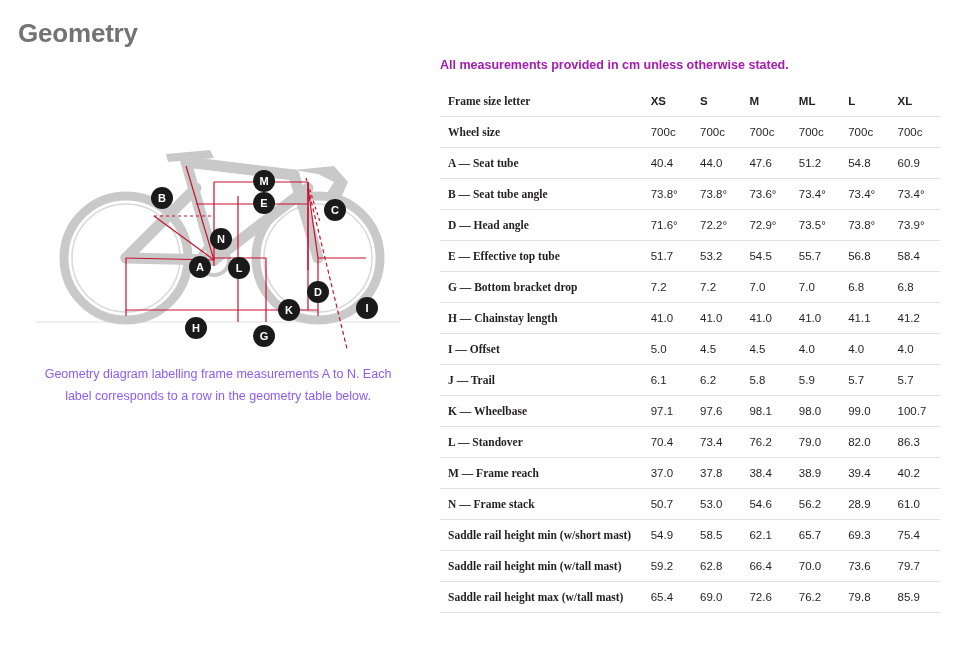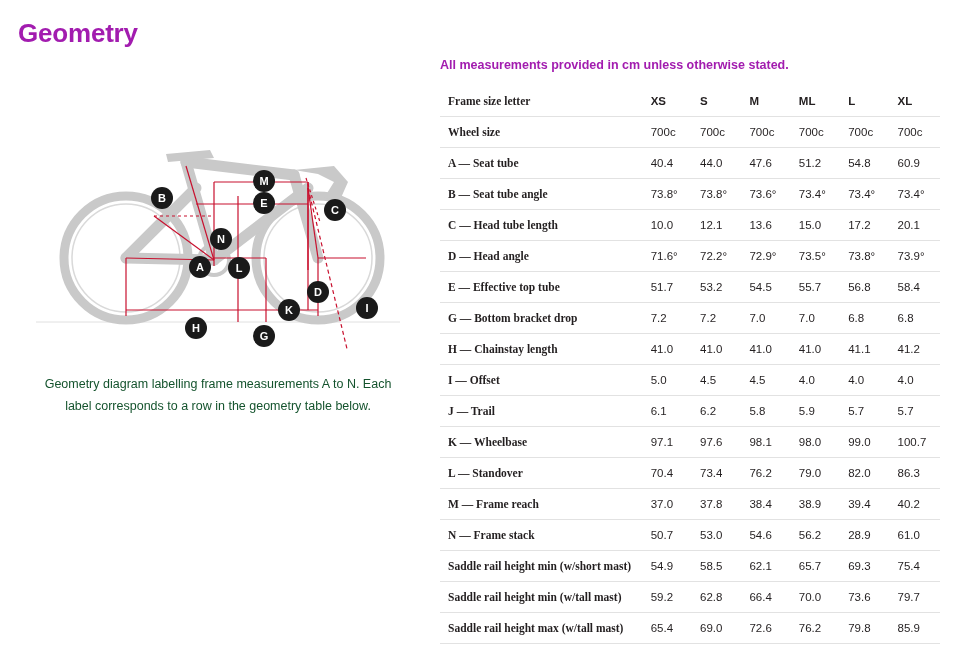--- a/index.html
+++ b/index.html
@@ -15,44 +15,44 @@
     overflow: hidden;
     position: relative;
   }
   #page-title {
     position: absolute;
     left: 18px;
     top: 18px;
     font-size: 26px;
     font-weight: bold;
     letter-spacing: -0.2px;
-    color: #a21caf;
+    color: #737373;
   }
   
   #diagram-column {
     position: absolute;
     left: 18px;
     top: 70px;
     width: 400px;
   }
   #diagram-wrap {
     position: relative;
     width: 400px;
     height: 280px;
   }
   #diagram-svg {
     display: block;
   }
   #diagram-caption {
     width: 370px;
-    margin: 24px auto 0 auto;
+    margin: 14px auto 0 auto;
     text-align: center;
     font-size: 12.5px;
     line-height: 1.75;
-    color: #14532d;
+    color: #8b5cf6;
   }
   
   #table-column {
     position: absolute;
     left: 440px;
     top: 58px;
     width: 520px;
   }
   #measurement-note {
     color: #a21caf;
@@ -260,29 +260,20 @@
         <tr>
           <th class="label-col">B — Seat tube angle</th>
           <td class="size-col">73.8°</td>
           <td class="size-col">73.8°</td>
           <td class="size-col">73.6°</td>
           <td class="size-col">73.4°</td>
           <td class="size-col">73.4°</td>
           <td class="size-col">73.4°</td>
         </tr>
         <tr>
-          <th class="label-col">C — Head tube length</th>
-          <td class="size-col">10.0</td>
-          <td class="size-col">12.1</td>
-          <td class="size-col">13.6</td>
-          <td class="size-col">15.0</td>
-          <td class="size-col">17.2</td>
-          <td class="size-col">20.1</td>
-        </tr>
-        <tr>
           <th class="label-col">D — Head angle</th>
           <td class="size-col">71.6°</td>
           <td class="size-col">72.2°</td>
           <td class="size-col">72.9°</td>
           <td class="size-col">73.5°</td>
           <td class="size-col">73.8°</td>
           <td class="size-col">73.9°</td>
         </tr>
         <tr>
           <th class="label-col">E — Effective top tube</th>

